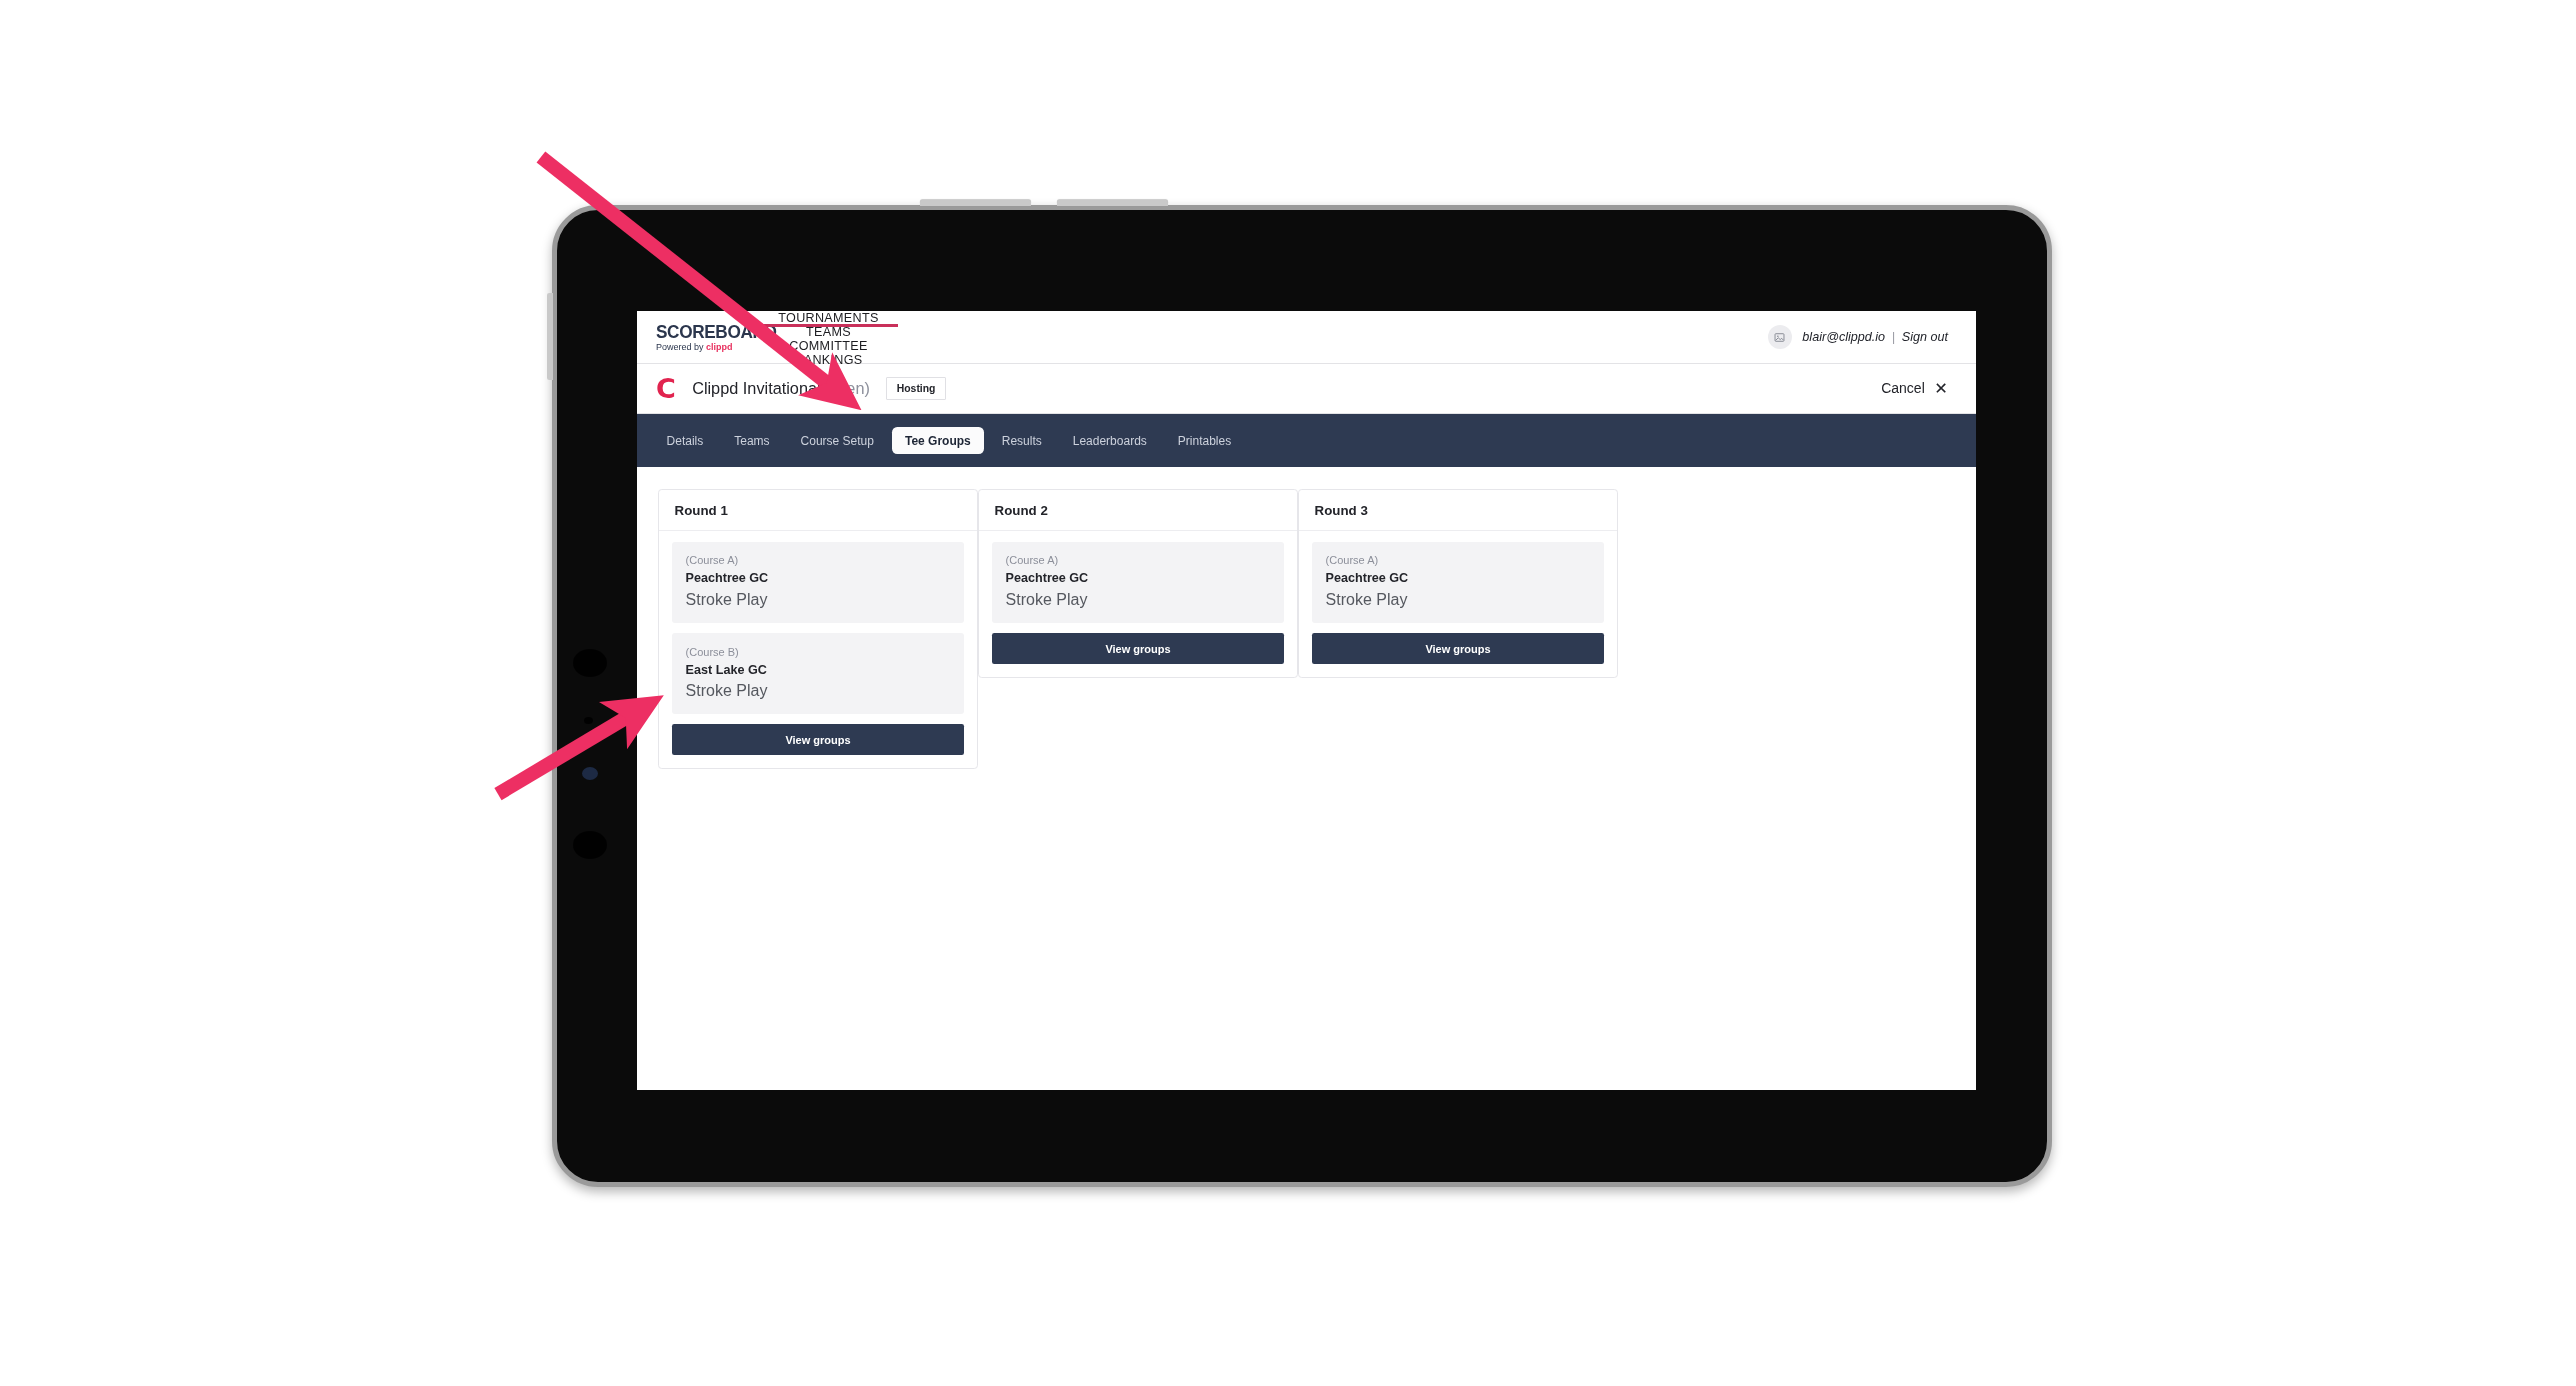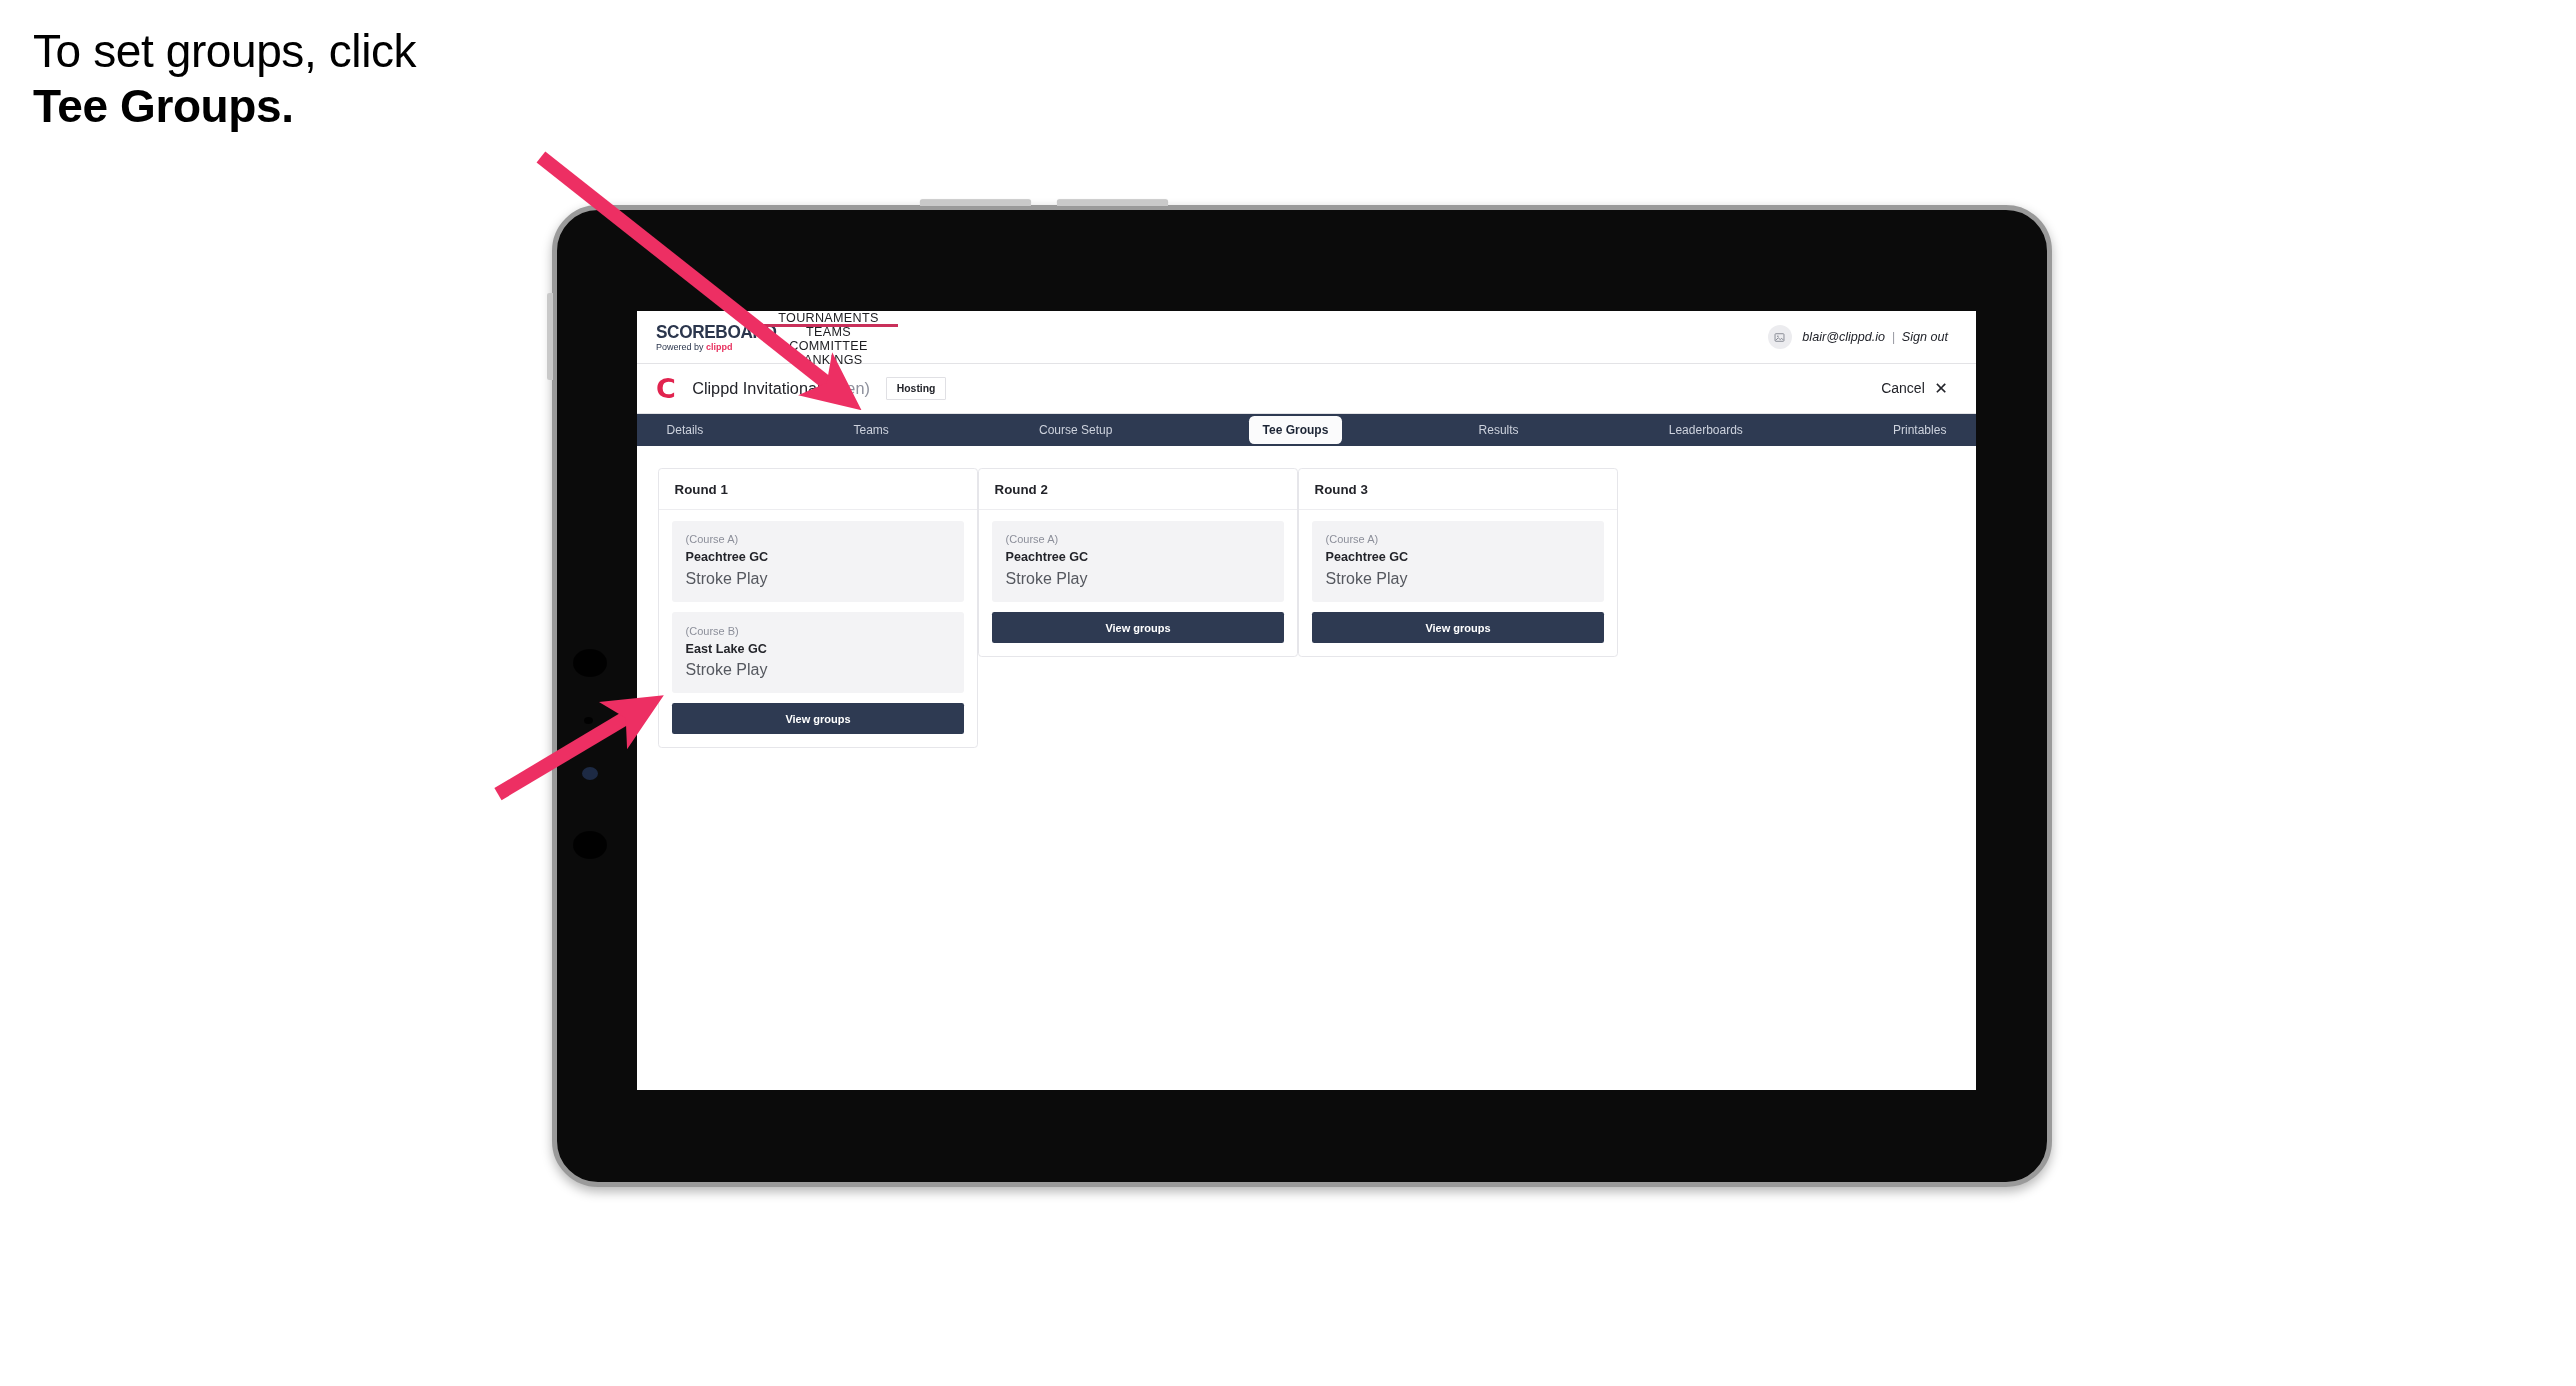--- a/index.html
+++ b/index.html
@@ -130,21 +130,21 @@
   }
   #cancel-area {
     margin-left: auto; display: flex; align-items: flex-start; gap: 9.6px;
     font-size: 14px; color: #23242a; cursor: pointer;
   }
   #cancel-x { font-size: 16.3px; line-height: 1; }
 
   
   #tabstrip {
     display: flex; align-items: center; gap: 4.4px;
-    height: 32px; background: #2e3a52; padding: 0 16.3px; justify-content: space-between;
+    height: 53px; background: #2e3a52; padding: 0 16.3px;
   }
   .tab {
     font-size: 12px; color: #cdd2dd; padding: 6.7px 13.3px;
     border-radius: 5.2px; cursor: pointer; white-space: nowrap;
   }
   .tab.active { background: #fbfbfc; color: #1d2535; font-weight: 700; }
 
   
   #rounds {
     display: flex; padding: 22px 21px 0 21px;
@@ -173,21 +173,20 @@
     text-align: center; padding: 9.6px 0;
     border: none; border-radius: 2.2px; cursor: pointer;
     font-family: "Liberation Sans", sans-serif;
   }
 </style>
 </head>
 <body>
 
 <div id="stage">
 
-  <div class="annot" id="annot-top"><span>To set groups, click</span><br><span class="bold">Tee Groups.</span></div>
 
 
   <div id="device">
     <div class="vol-btn" id="vol-up"></div>
     <div class="vol-btn" id="vol-down"></div>
     <div id="power-btn"></div>
     <div class="bezel-dot" id="cam-lens"></div>
     <div class="bezel-dot" id="cam-small"></div>
     <div class="bezel-dot" id="cam-sensor"></div>
     <div class="bezel-dot" id="cam-lens2"></div>

